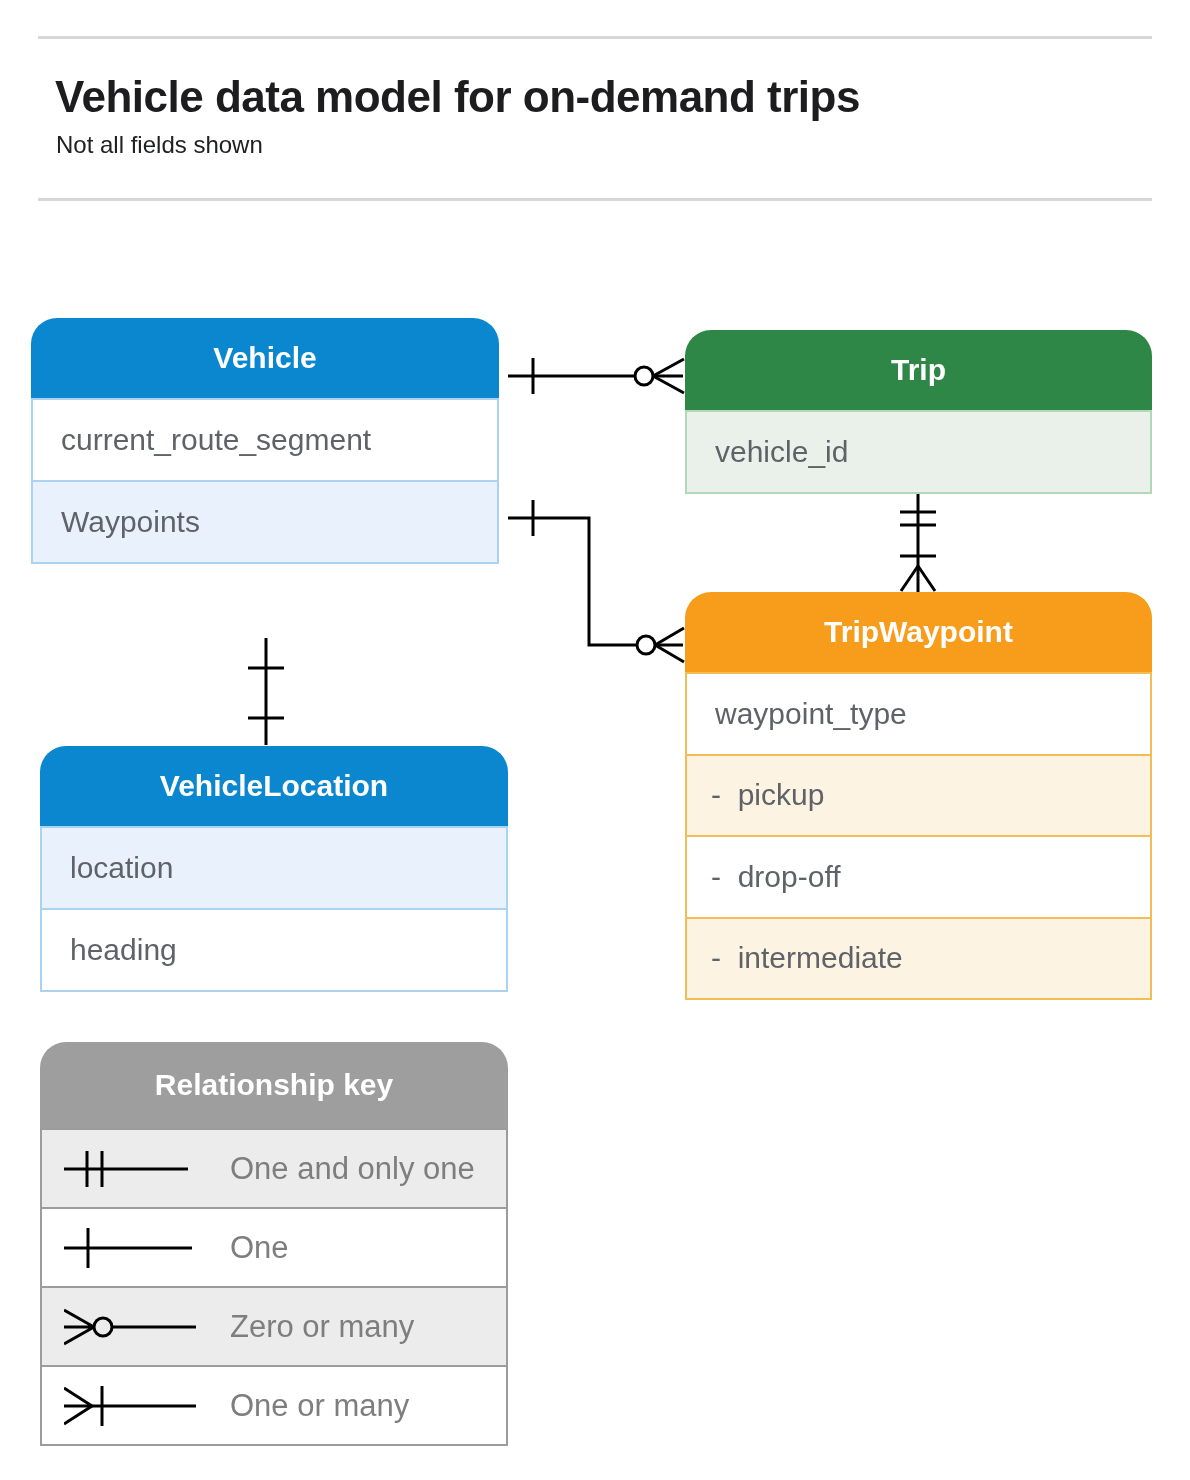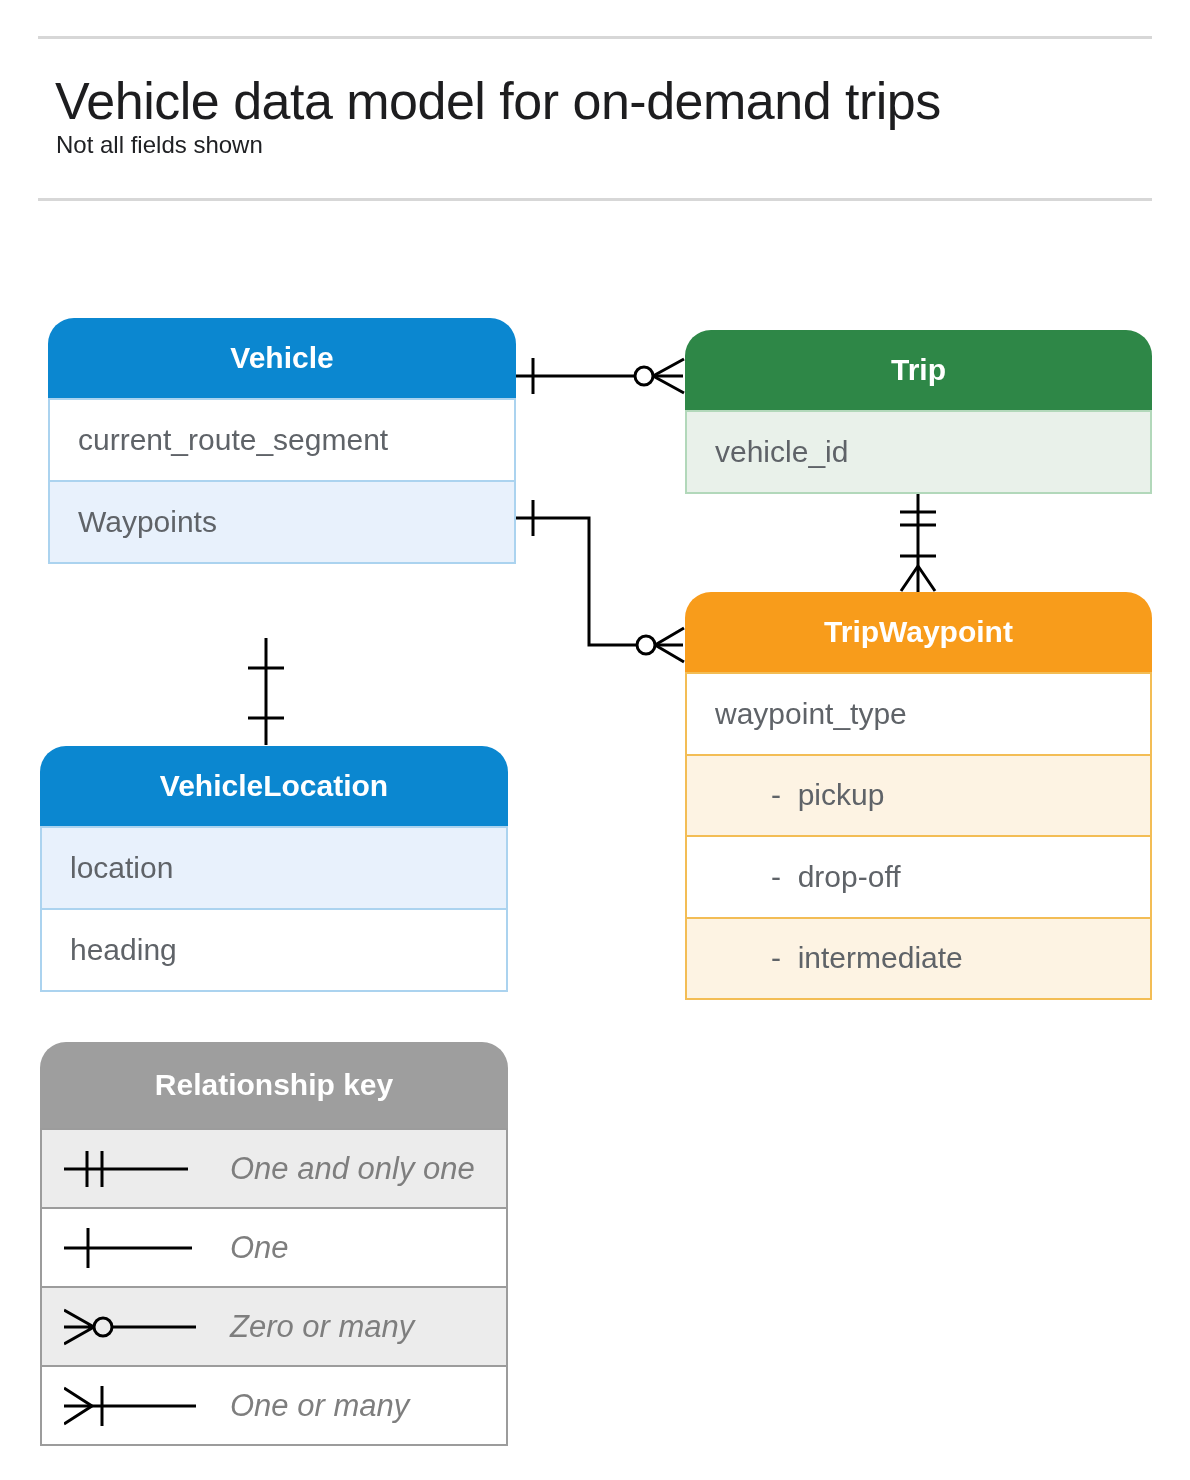--- a/index.html
+++ b/index.html
@@ -4,39 +4,39 @@
 <style>
   html,body{margin:0;padding:0;background:#ffffff;}
   .canvas{
     position:relative;width:1190px;height:1480px;background:#ffffff;
     font-family:"Liberation Sans",sans-serif;overflow:hidden;
   }
   .rule{position:absolute;height:3px;background:#d7d7d7;width:1114px;left:38px;}
   .rule.top{top:36px;}
   .rule.mid{top:198px;}
   .title{
-    position:absolute;left:55px;top:72px;font-size:52px;font-weight:400;
+    position:absolute;left:55px;top:72px;font-size:44px;font-weight:700;
     color:#1d1d1f;letter-spacing:-0.5px;line-height:1.15;white-space:nowrap;
   }
   .subtitle{
     position:absolute;left:56px;top:131px;font-size:24px;color:#202124;white-space:nowrap;
   }
 
   .tbl{position:absolute;}
   .hdr{
     display:flex;align-items:center;justify-content:center;
     border-radius:26px 26px 0 0;color:#ffffff;font-size:30px;font-weight:700;
   }
   .body{background:#ffffff;border:2px solid;}
   .row{display:flex;align-items:center;border-bottom:2px solid;background:#ffffff;}
   .row:last-child{border-bottom:none;}
   .cell{
     padding-left:28px;font-size:30px;color:#5f6368;white-space:pre;
   }
-  .row.sub .cell{padding-left:84px;text-align:right;}
+  .row.sub .cell{padding-left:24px;text-align:right;}
 
   
   .blue .hdr{background:#0b87d0;height:80px;}
   .blue .body,.blue .row{border-color:#abd3ef;}
   .blue .row{height:80px;}
   .blue .row.tint{background:#e8f1fc;}
 
   
   .green .hdr{background:#2e8747;height:80px;}
   .green .body,.green .row{border-color:#b2d8ba;text-align:right;}
@@ -47,24 +47,24 @@
   .orange .hdr{background:#f89c1b;height:80px;}
   .orange .body,.orange .row{border-color:#f3bd55;}
   .orange .row{height:79.5px;}
   .orange .row.tint{background:#fdf3e3;}
 
   
   .gray .hdr{background:#9e9e9e;height:86px;}
   .gray .body,.gray .row{border-color:#9c9c9c;}
   .gray .row{height:77px;}
   .gray .row.tint{background:#ececec;}
-  .gray .cell{color:#7e7e7e;font-size:31px;padding-left:0;font-style:italic;}
+  .gray .cell{color:#7e7e7e;font-size:31px;padding-left:0;}
   .legend-sym{margin:0 26px 0 22px;flex:0 0 auto;display:block;}
 
-  #tbl-vehicle{left:48px;top:318px;width:468px;}
+  #tbl-vehicle{left:31px;top:318px;width:468px;}
   #tbl-trip{left:685px;top:330px;width:467px;}
   #tbl-tripwaypoint{left:685px;top:592px;width:467px;}
   #tbl-vehiclelocation{left:40px;top:746px;width:468px;}
   #tbl-key{left:40px;top:1042px;width:468px;}
 
   .connectors{position:absolute;left:0;top:0;pointer-events:none;}
   .connectors path{stroke:#000;stroke-width:3;fill:none;}
   .connectors circle{stroke:#000;stroke-width:3;fill:#fff;}
   .legend-sym path{stroke:#000;stroke-width:3;fill:none;}
   .legend-sym circle{stroke:#000;stroke-width:3;fill:none;}

